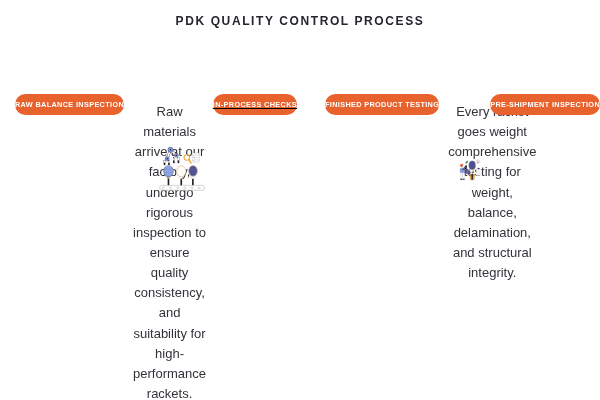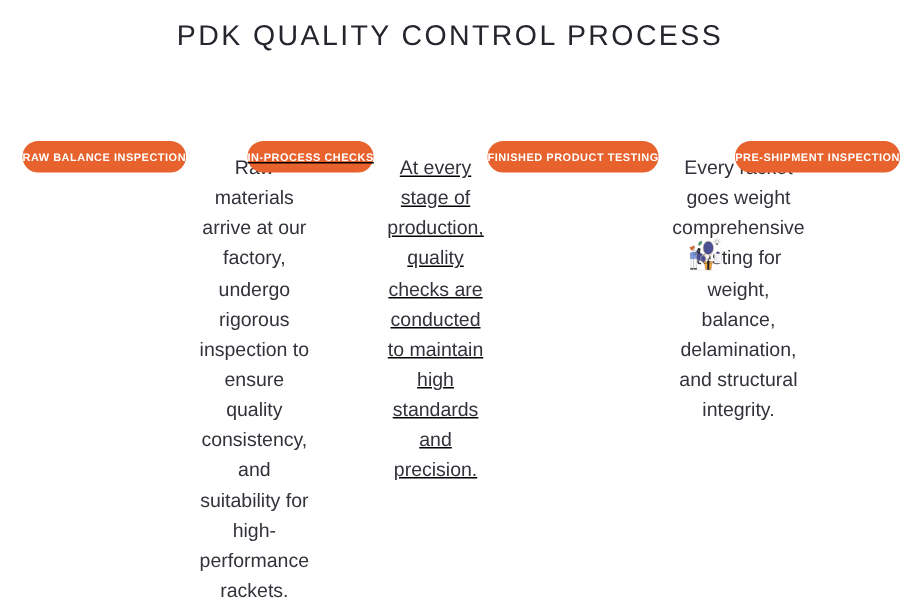--- a/index.html
+++ b/index.html
@@ -2,21 +2,21 @@
 <html><head>
 <meta charset="utf-8">
 <style>
   html,body { margin:0; padding:0; background:#ffffff; }
   .canvas {
     position:relative; width:600px; height:400px; background:#ffffff;
     overflow:hidden; font-family:"Liberation Sans", sans-serif;
   }
   .title {
     position:absolute; top:14px; left:0; right:0; text-align:center;
-    font-size:19px; font-weight:400; letter-spacing:1.6px; color:#26252d; margin:0;
+    font-size:12px; font-weight:700; letter-spacing:1.6px; color:#26252d; margin:0;
   }
   .step { position:absolute; top:92px; display:flex; flex-direction:row; }
   .step-1 { left:8px;   width:150px; }
   .step-2 { left:158px; width:146px;text-decoration:underline; }
   .step-3 { left:318px; width:145px; }
   .step-4 { left:458px; width:149px; }
   .illo { display:block; width:100%; height:152px; }
   .pill {
     margin:2px 7px 0; height:21px; background:#e8622d; border-radius:12px;
     color:#ffffff; font-size:7.3px; font-weight:bold; letter-spacing:.35px;
@@ -170,21 +170,20 @@
         <circle cx="38" cy="136.5" r="3" fill="#fff" stroke="#8f8f8f" stroke-width="1"></circle>
         <circle cx="60" cy="136.5" r="3" fill="#fff" stroke="#8f8f8f" stroke-width="1"></circle>
         <circle cx="82" cy="136.5" r="3" fill="#fff" stroke="#8f8f8f" stroke-width="1"></circle>
         <circle cx="104" cy="136.5" r="3" fill="#fff" stroke="#8f8f8f" stroke-width="1"></circle>
         <circle cx="126" cy="136.5" r="3" fill="#fff" stroke="#8f8f8f" stroke-width="1"></circle>
       </g>
     </svg>
     <div class="pill">
       <span>IN-PROCESS CHECKS</span>
     </div>
-    <p class="desc">At every stage of production, quality checks are conducted to maintain high standards and precision.</p>
   </section>
 
   <section class="step step-3">
     <svg class="illo" viewBox="0 0 145 152">
 
       <g>
         <clipPath id="clip-big">
             <ellipse cx="71.5" cy="40" rx="28" ry="29.5"></ellipse>
           </clipPath>
         <ellipse cx="71.5" cy="40" rx="31" ry="33" fill="#4A4E91" stroke="#F3A83F" stroke-width="5.5"></ellipse>

